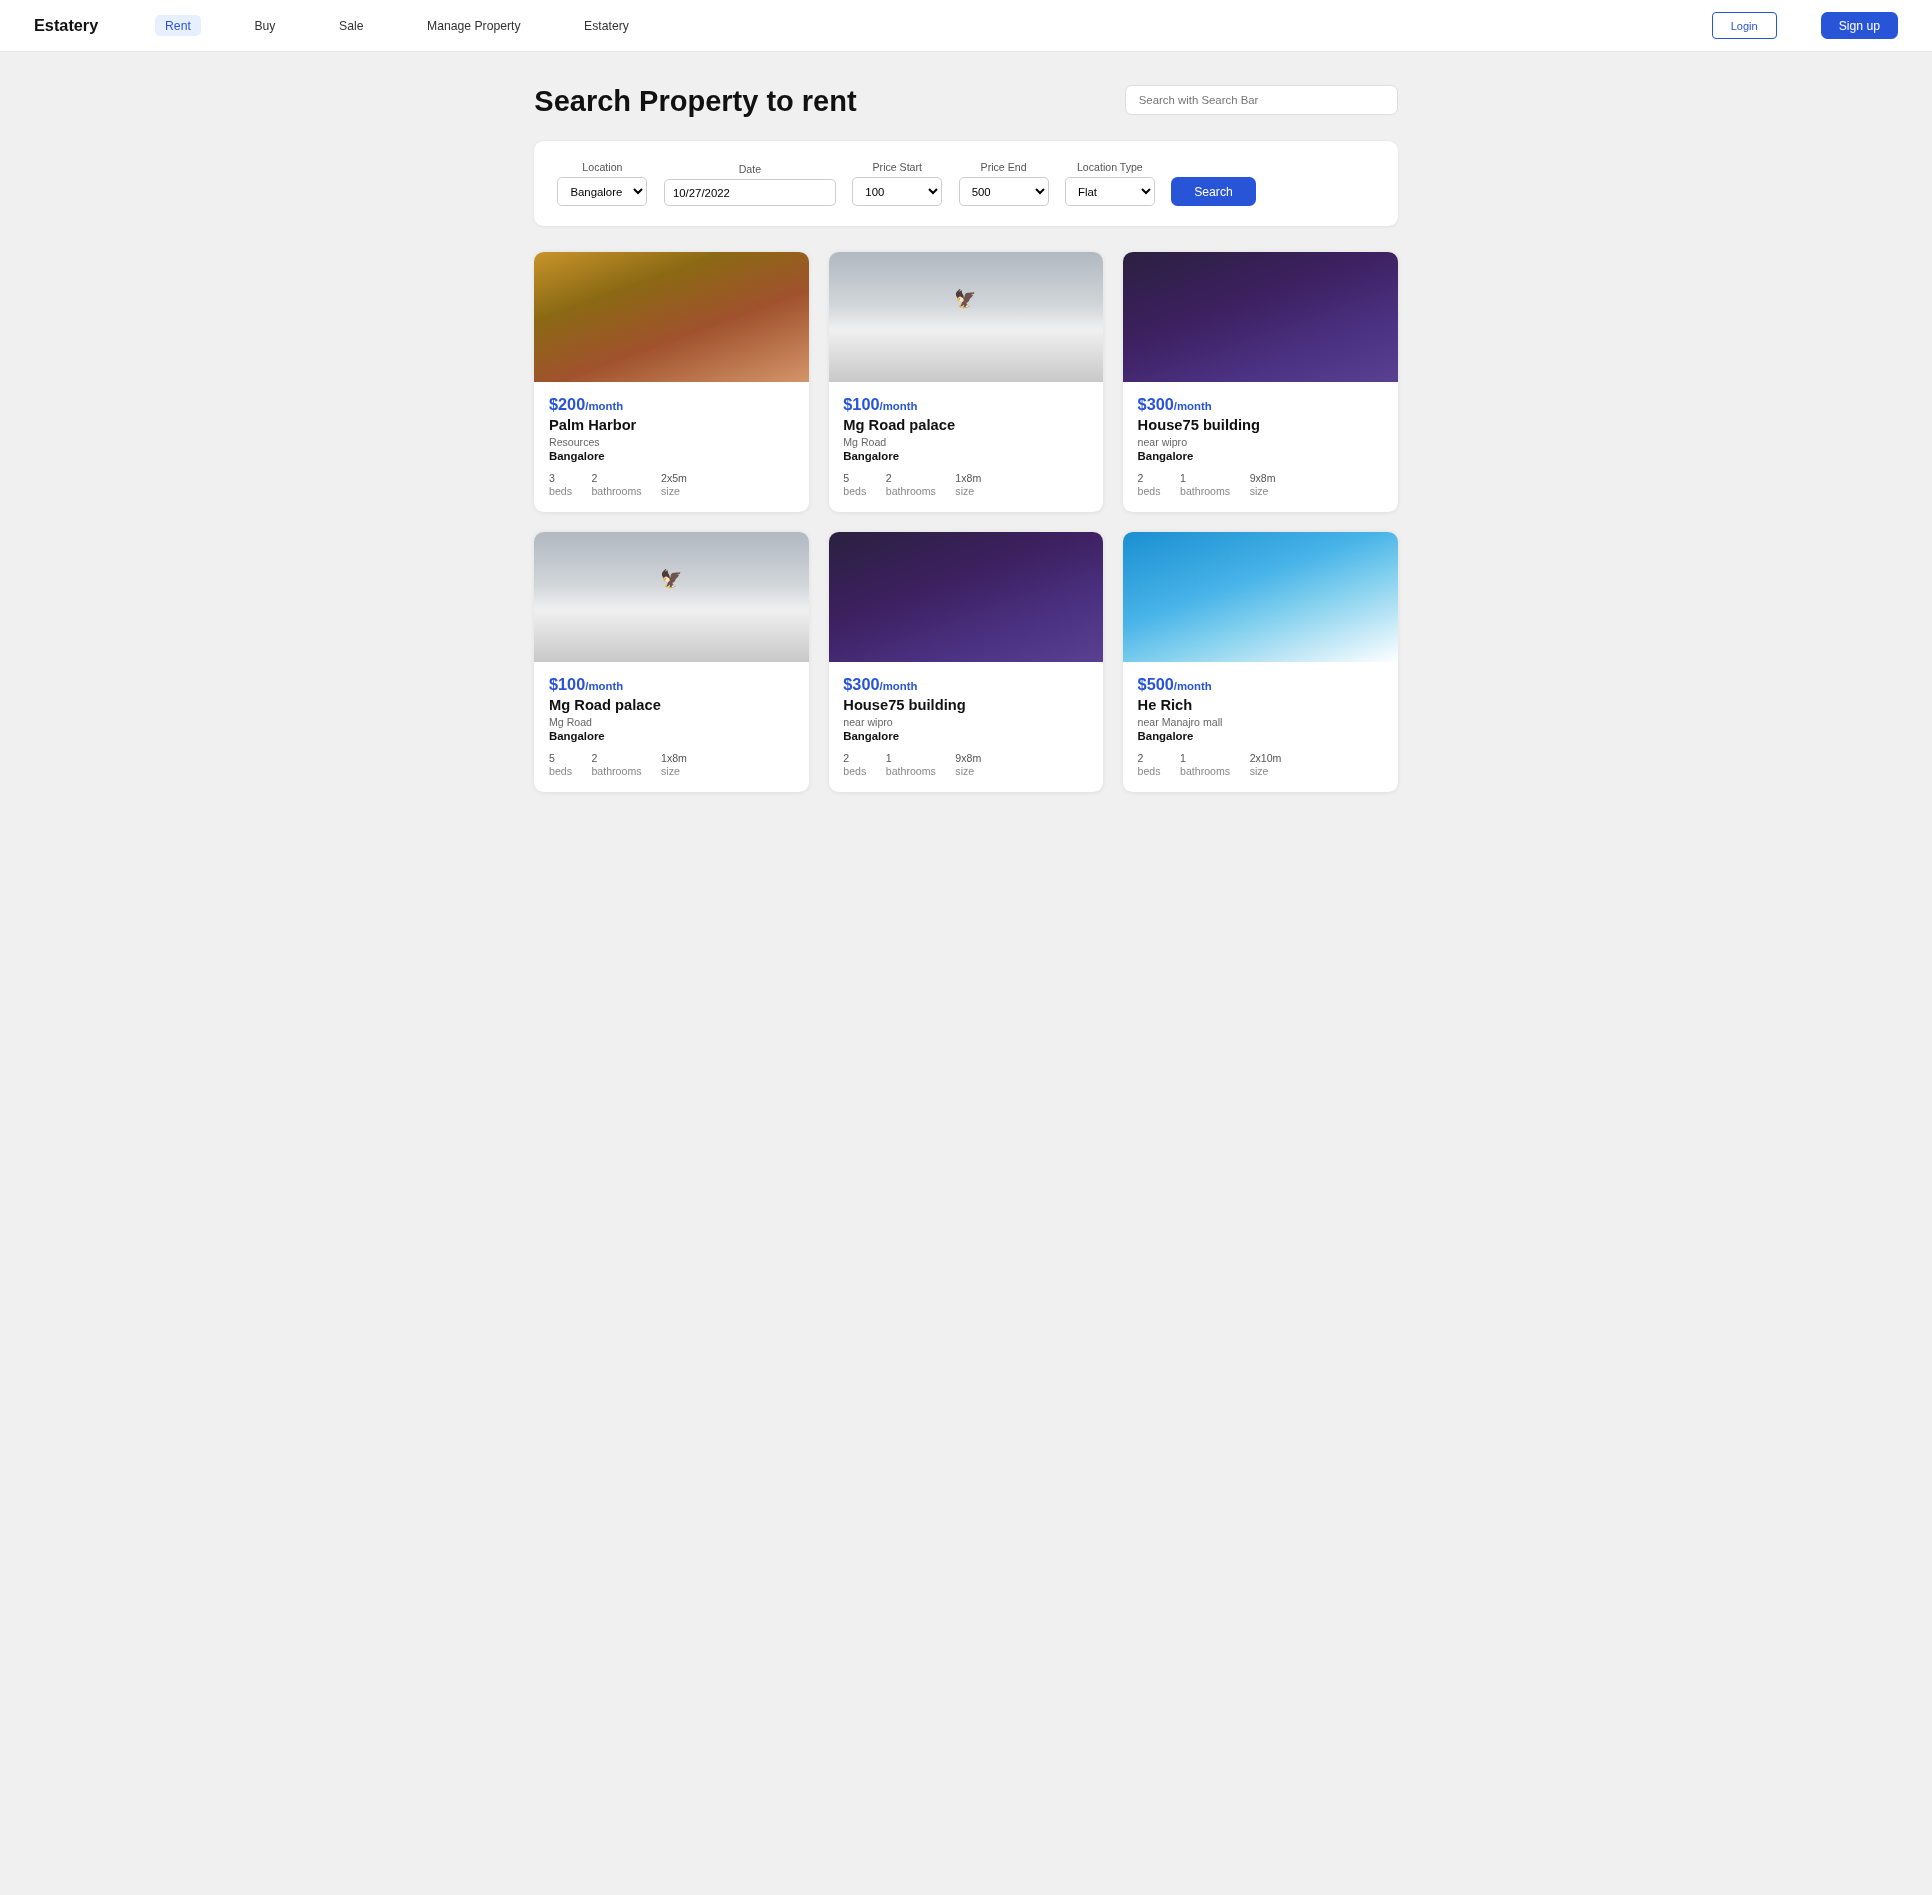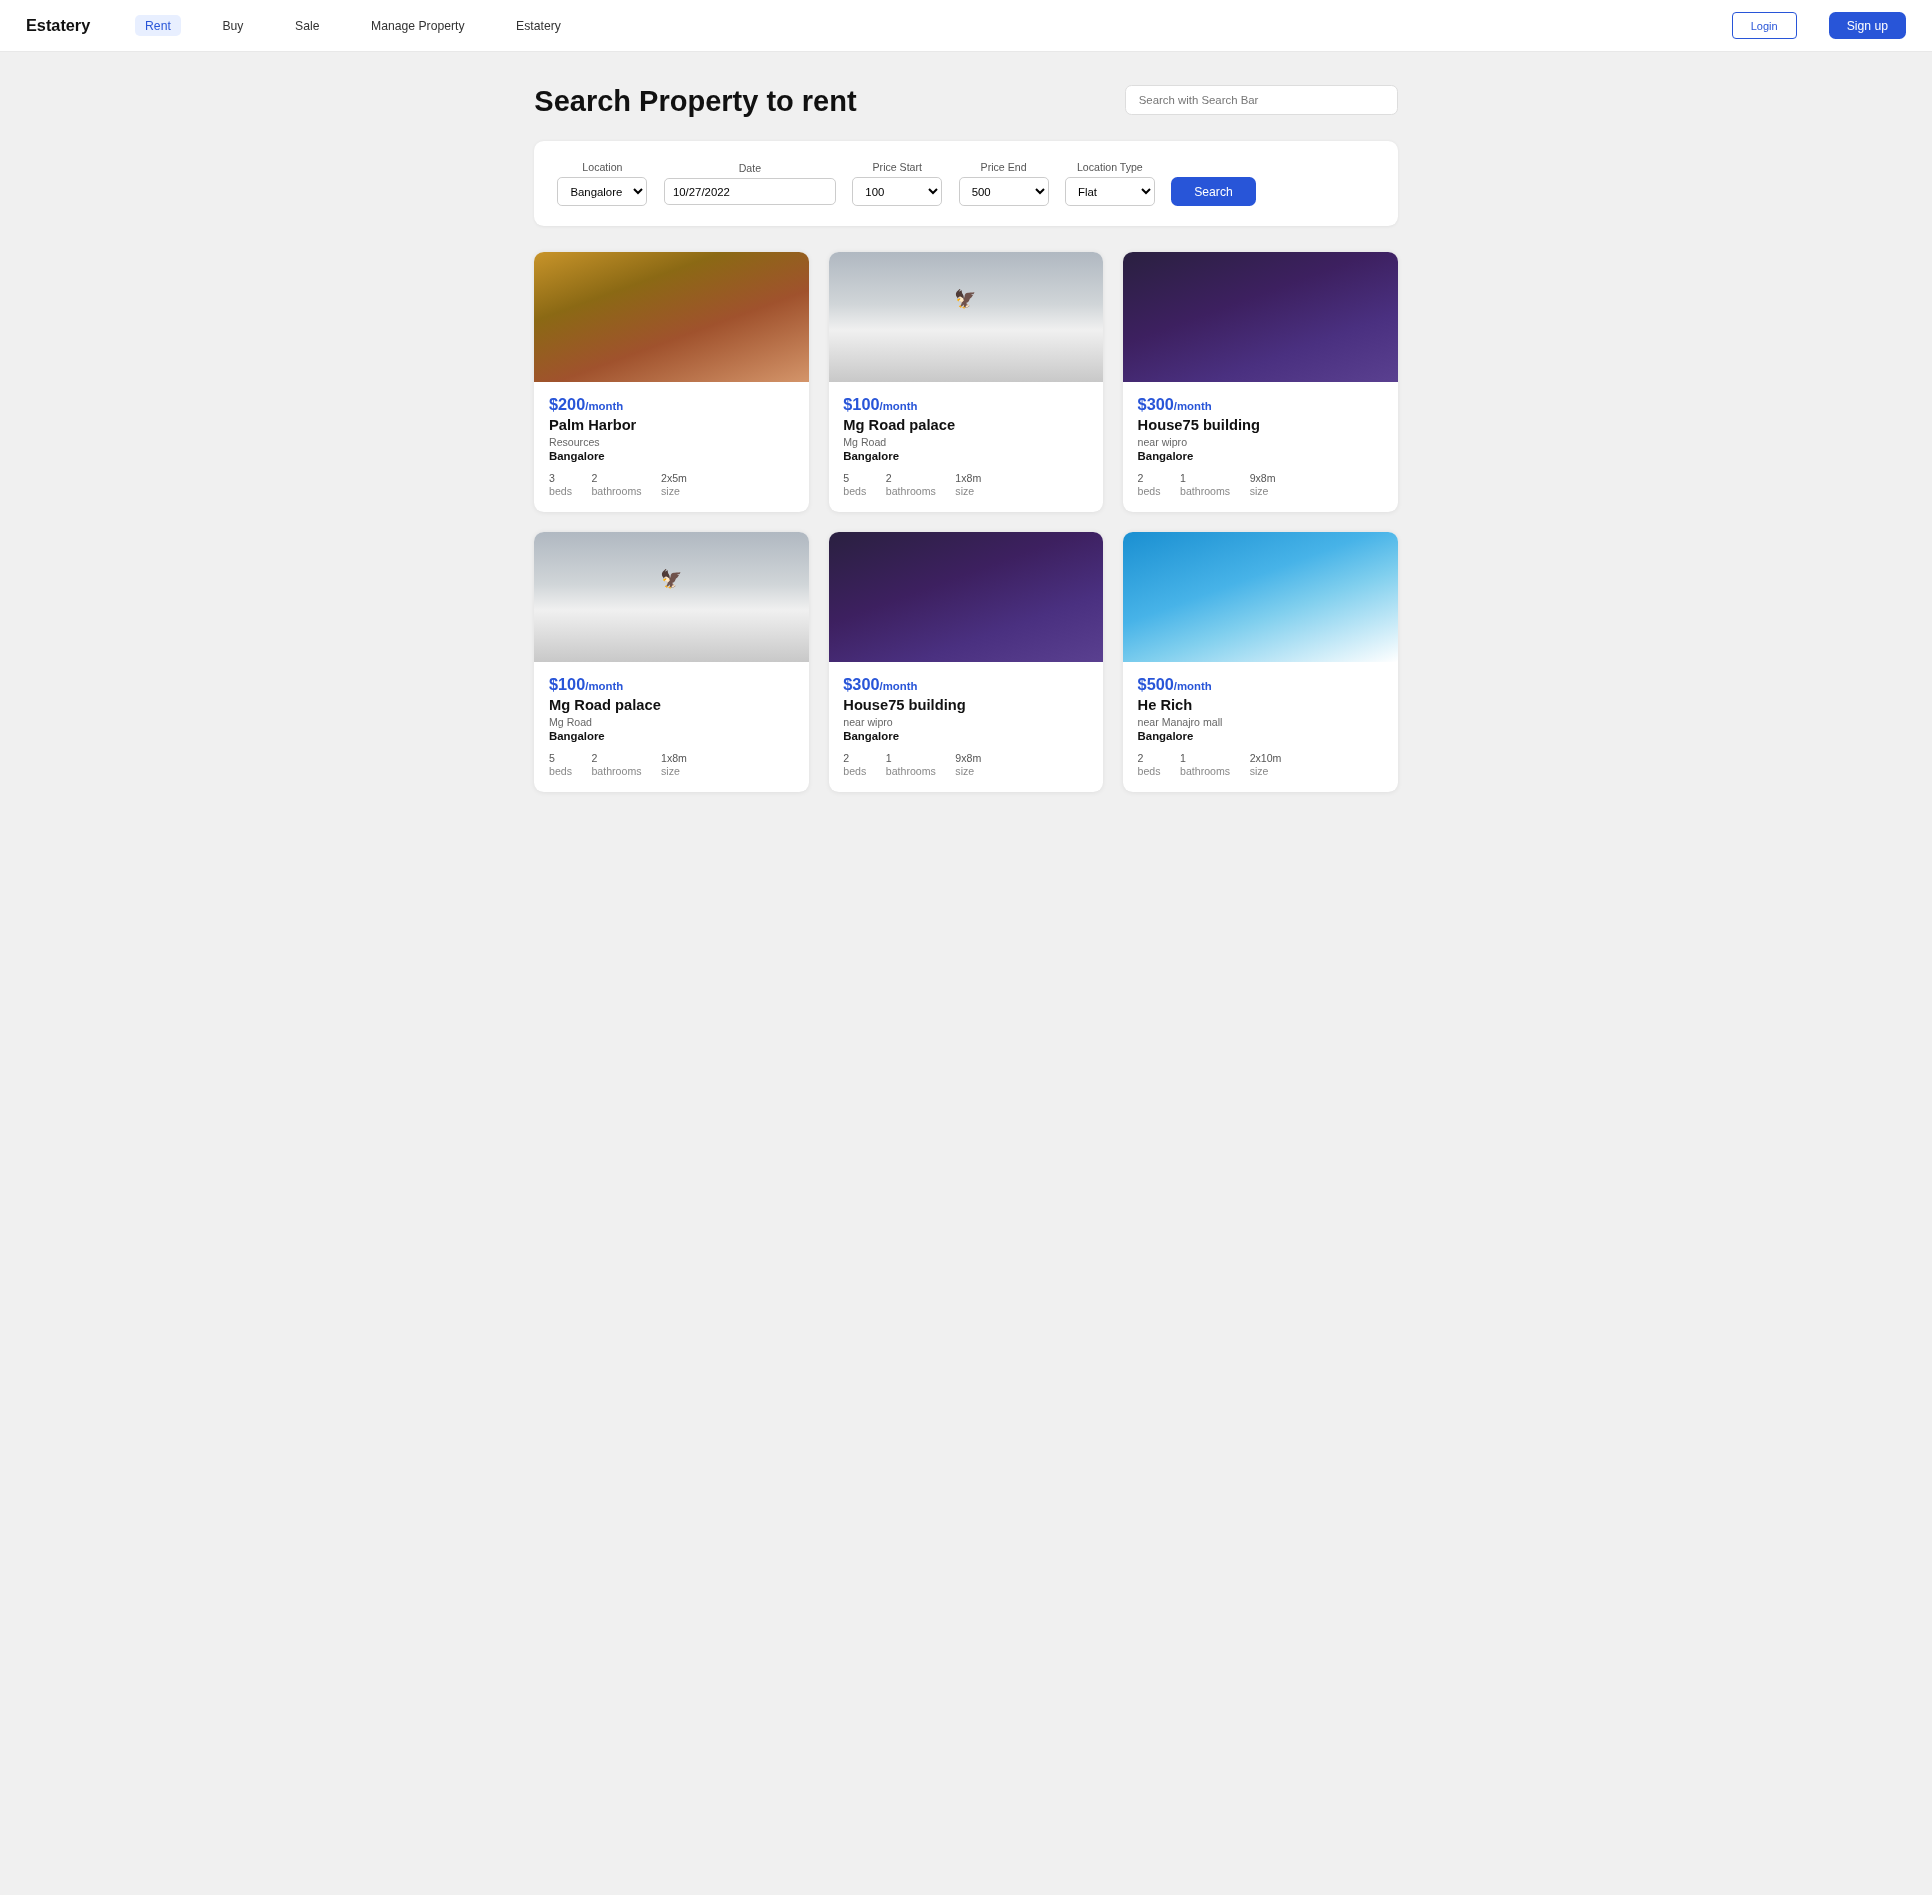--- a/index.html
+++ b/index.html
@@ -3,24 +3,24 @@
   <meta charset="utf-8">
   <style>
     * { box-sizing: border-box; margin: 0; padding: 0; }
     body { font-family: -apple-system, BlinkMacSystemFont, 'Segoe UI', sans-serif; background: #f0f0f0; color: #333; }
 
     
     nav {
       background: #fff;
       display: flex;
       align-items: center;
-      padding: 0 26px;
+      padding: 0 34px;
       height: 52px;
       border-bottom: 0.8px solid #e8e8e8;
-      gap: 32px;
+      gap: 44px;
     }
     .nav-logo {
       font-weight: 800;
       font-size: 16.3px;
       color: #111;
       margin-right: 13px;
     }
     .nav-link {
       font-size: 12.2px;
       color: #333;
@@ -84,21 +84,21 @@
       outline: none;
     }
 
     
     .filter-box {
       background: #fff;
       border-radius: 9.8px;
       padding: 19.5px 23px;
       margin-bottom: 26px;
       display: flex;
-      align-items: center;
+      align-items: flex-end;
       gap: 16.3px;
       box-shadow: 0 0.8px 3.3px rgba(0,0,0,0.06);
     }
     .filter-group {
       display: flex;
       flex-direction: column;
       gap: 4.9px;
     }
     .filter-label {
       font-size: 10.6px;

